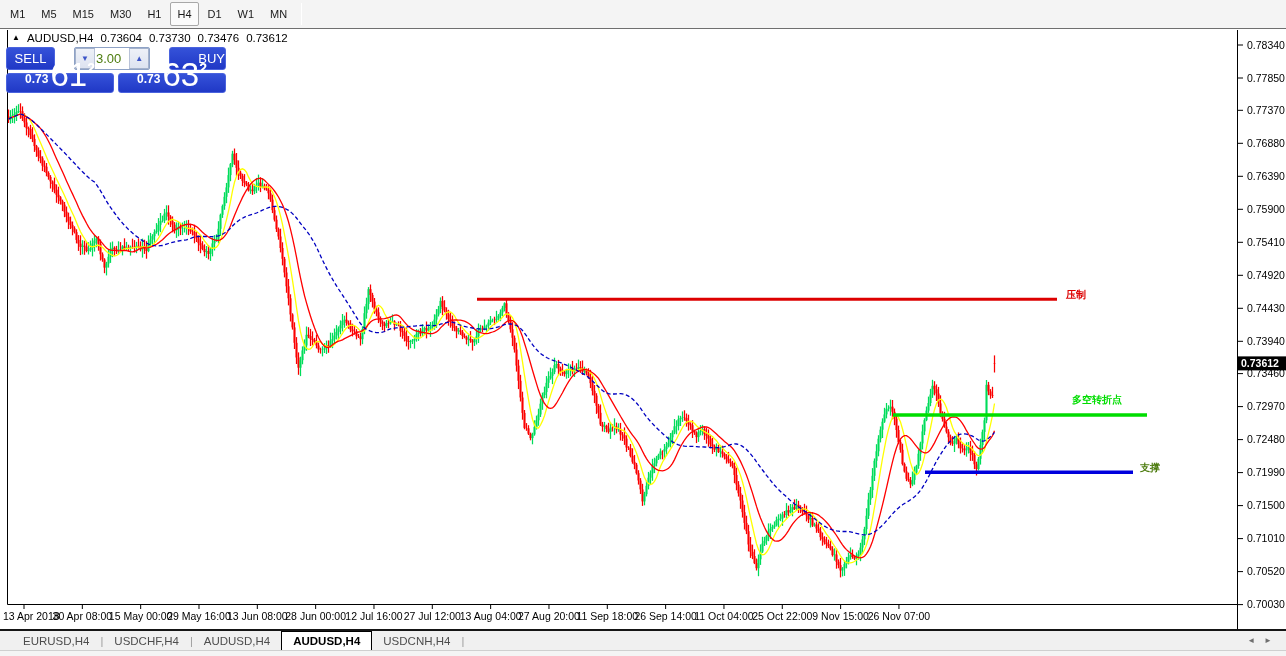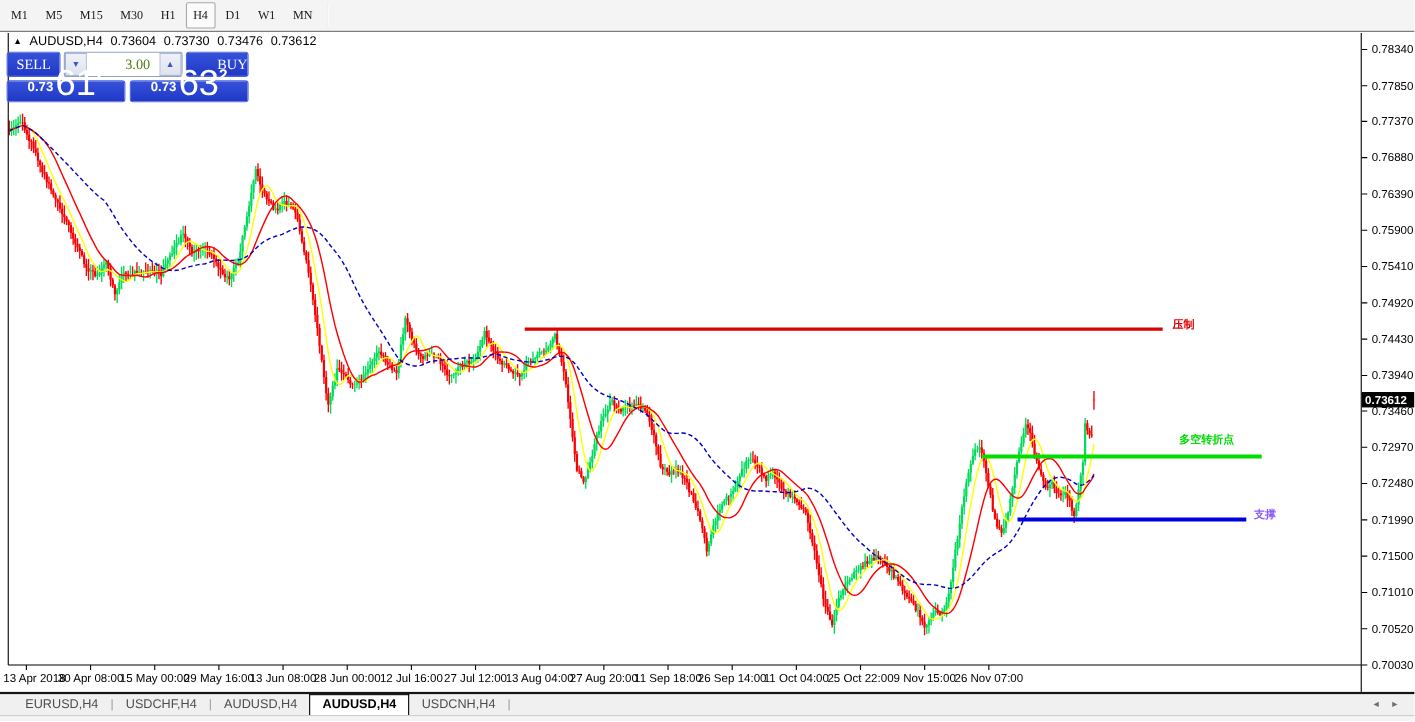--- a/index.html
+++ b/index.html
@@ -5,37 +5,37 @@
   * { margin:0; padding:0; box-sizing:border-box; }
   html,body { width:1286px; height:656px; overflow:hidden; background:#fff;
     font-family:"Liberation Sans","DejaVu Sans",sans-serif; }
   #stage { position:relative; width:1286px; height:656px; background:#fff; }
 
   
   .toolbar { position:absolute; top:0; left:0; right:0; height:29px; background:#f4f4f4;
     border-bottom:1px solid #6f6f6f; display:flex; align-items:center; padding-left:2px; }
   .tfbtn { height:24px; min-width:26px; padding:0 6px; margin:0 1px; border:1px solid transparent;
     background:transparent; font-size:11px; color:#1a1a1a; display:flex; align-items:center;
-    justify-content:center; cursor:default;font-family:Liberation Serif, serif; }
+    justify-content:center; cursor:default; }
   .tfbtn.active { background:#fbfbfb; border:1px solid #a8a8a8; border-radius:2px;text-align:center; }
   .toolbar-sep { width:1px; height:22px; background:#c9c9c9; margin:0 4px 0 6px;
     border-right:1px solid #fff; }
 
   
   #chart-svg { position:absolute; top:0; left:0; }
   #chart-svg text { font-family:"Liberation Sans","DejaVu Sans",sans-serif; }
 
   
   .quoteline { position:absolute; top:32px; left:12px; font-size:11.5px; color:#000;
     display:flex; align-items:center; gap:7px; font-weight:500; }
   .quoteline .tri { font-size:8px; position:relative; top:-1px; }
 
   
   .trade { position:absolute; top:47px; left:6px; width:220px; }
-  .trade-row1 { display:flex; gap:3px; height:23px;font-family:Liberation Serif, serif; }
+  .trade-row1 { display:flex; gap:19px; height:23px; }
   .btn-blue { background:linear-gradient(180deg,#3552d9 0%,#2038c6 100%);
     border:1px solid #4a63de; border-radius:3px; color:#fff; display:flex;
     align-items:center; justify-content:center; }
   .sellbtn { flex:0 0 49px; font-size:13px; }
   .buybtn  { flex:0 0 53px; font-size:13px;padding-left:28px; }
   .spinner { flex:1; display:flex; border:1px solid #8ea2c6; background:#fff; border-radius:2px; }
   .spinbtn { width:20px; background:linear-gradient(#eef1f8,#dde3f0); border:1px solid #a4b2cc;
     display:flex; align-items:center; justify-content:center; font-size:8px; color:#3d55c8; }
   .spinbtn.left { border-right:1px solid #b8c2d8; }
   .spinbtn.right { border-left:1px solid #b8c2d8; }
@@ -46,21 +46,21 @@
     justify-content:center; padding-bottom:2px; }
   .pricebox .pfx { font-size:12px; font-weight:bold; margin:0 2px 4px 0; }
   .pricebox .big { font-size:33px; line-height:31px; font-weight:400; }
   .pricebox .sup { font-size:14px; font-weight:bold; position:relative; top:-14px; }
 
   
   .tl-label { position:absolute; font-size:10px; font-weight:bold;
     font-family:"DejaVu Sans","Liberation Sans",sans-serif; white-space:nowrap; }
   .tl-res  { left:1066px; top:288px; color:#dd0000; }
   .tl-turn { left:1072px; top:393px; color:#00dd00; }
-  .tl-sup  { left:1140px; top:461px; color:#8b5cf6; }
+  .tl-sup  { left:1140px; top:461px; color:#4d7c0f; }
 
   
   .tabbar { position:absolute; top:629px; left:0; right:0; height:21px; background:#f0f0f0;
     border-top:2px solid #151515; display:flex; align-items:stretch; padding-left:12px;text-align:center; }
   .tab { display:flex; align-items:center; padding:0 11px; font-size:11.5px; color:#4d4d4d; }
   .tab.active { background:#fff; border:1px solid #000; border-bottom:none; color:#000;
     font-weight:bold; margin-top:0; }
   .tabsep { display:flex; align-items:center; color:#9a9a9a; font-size:11px; }
   .tab-arrows { position:absolute; right:14px; top:0; height:19px; display:flex;
     align-items:center; gap:9px; }

